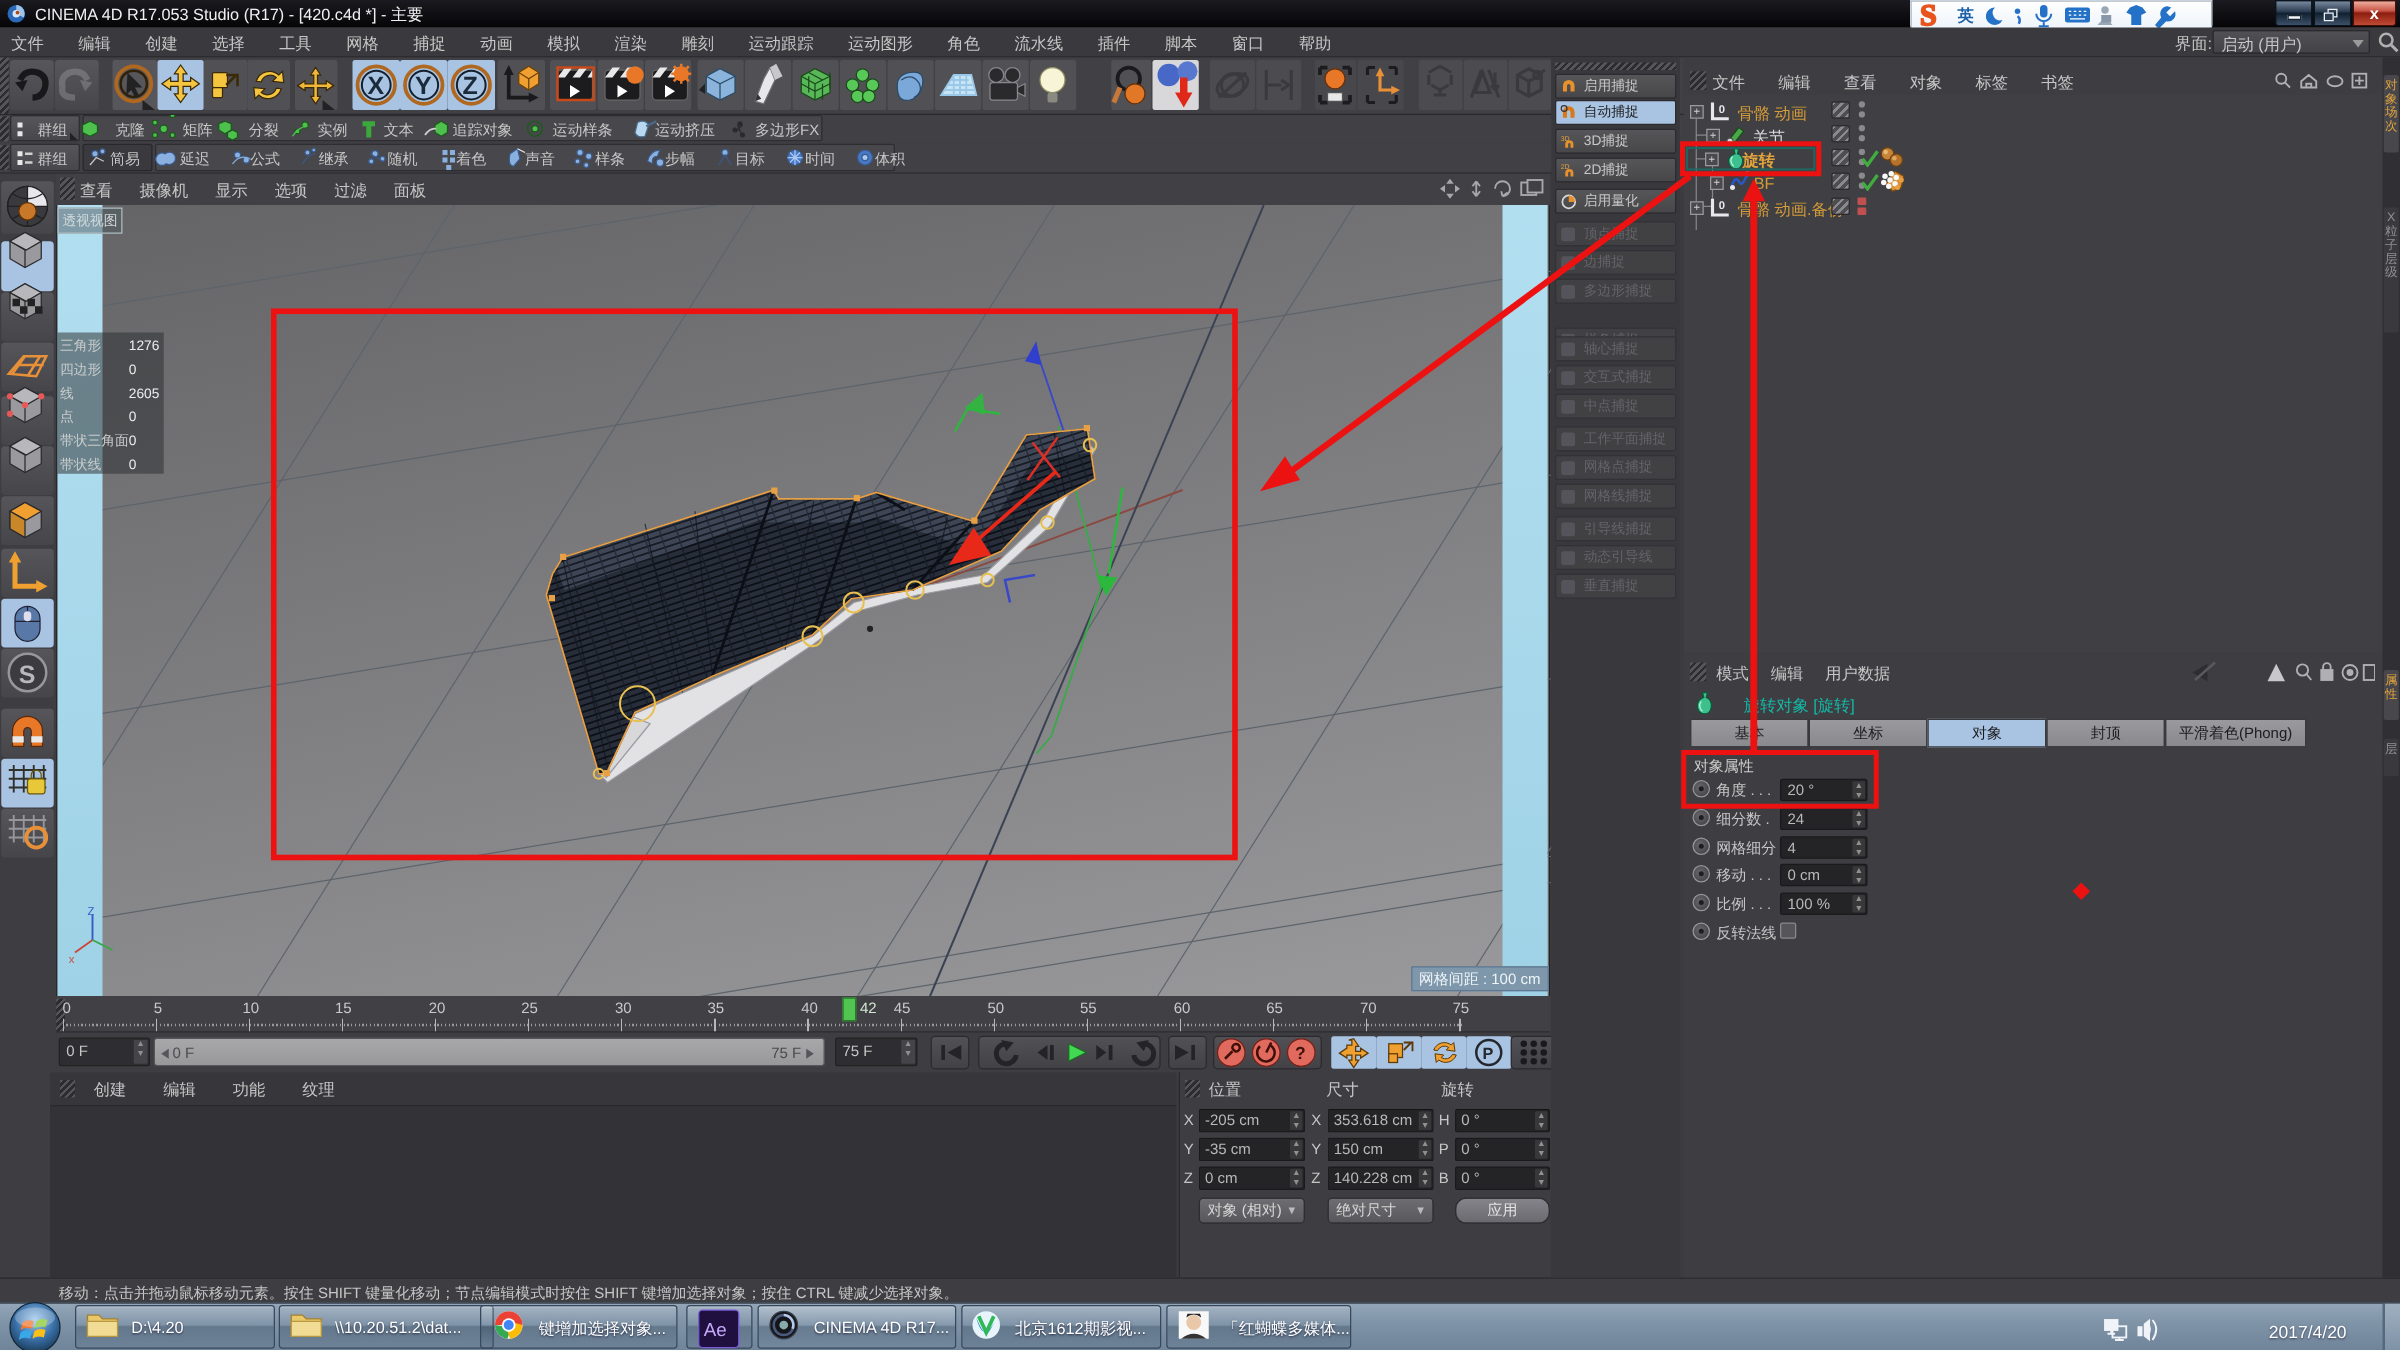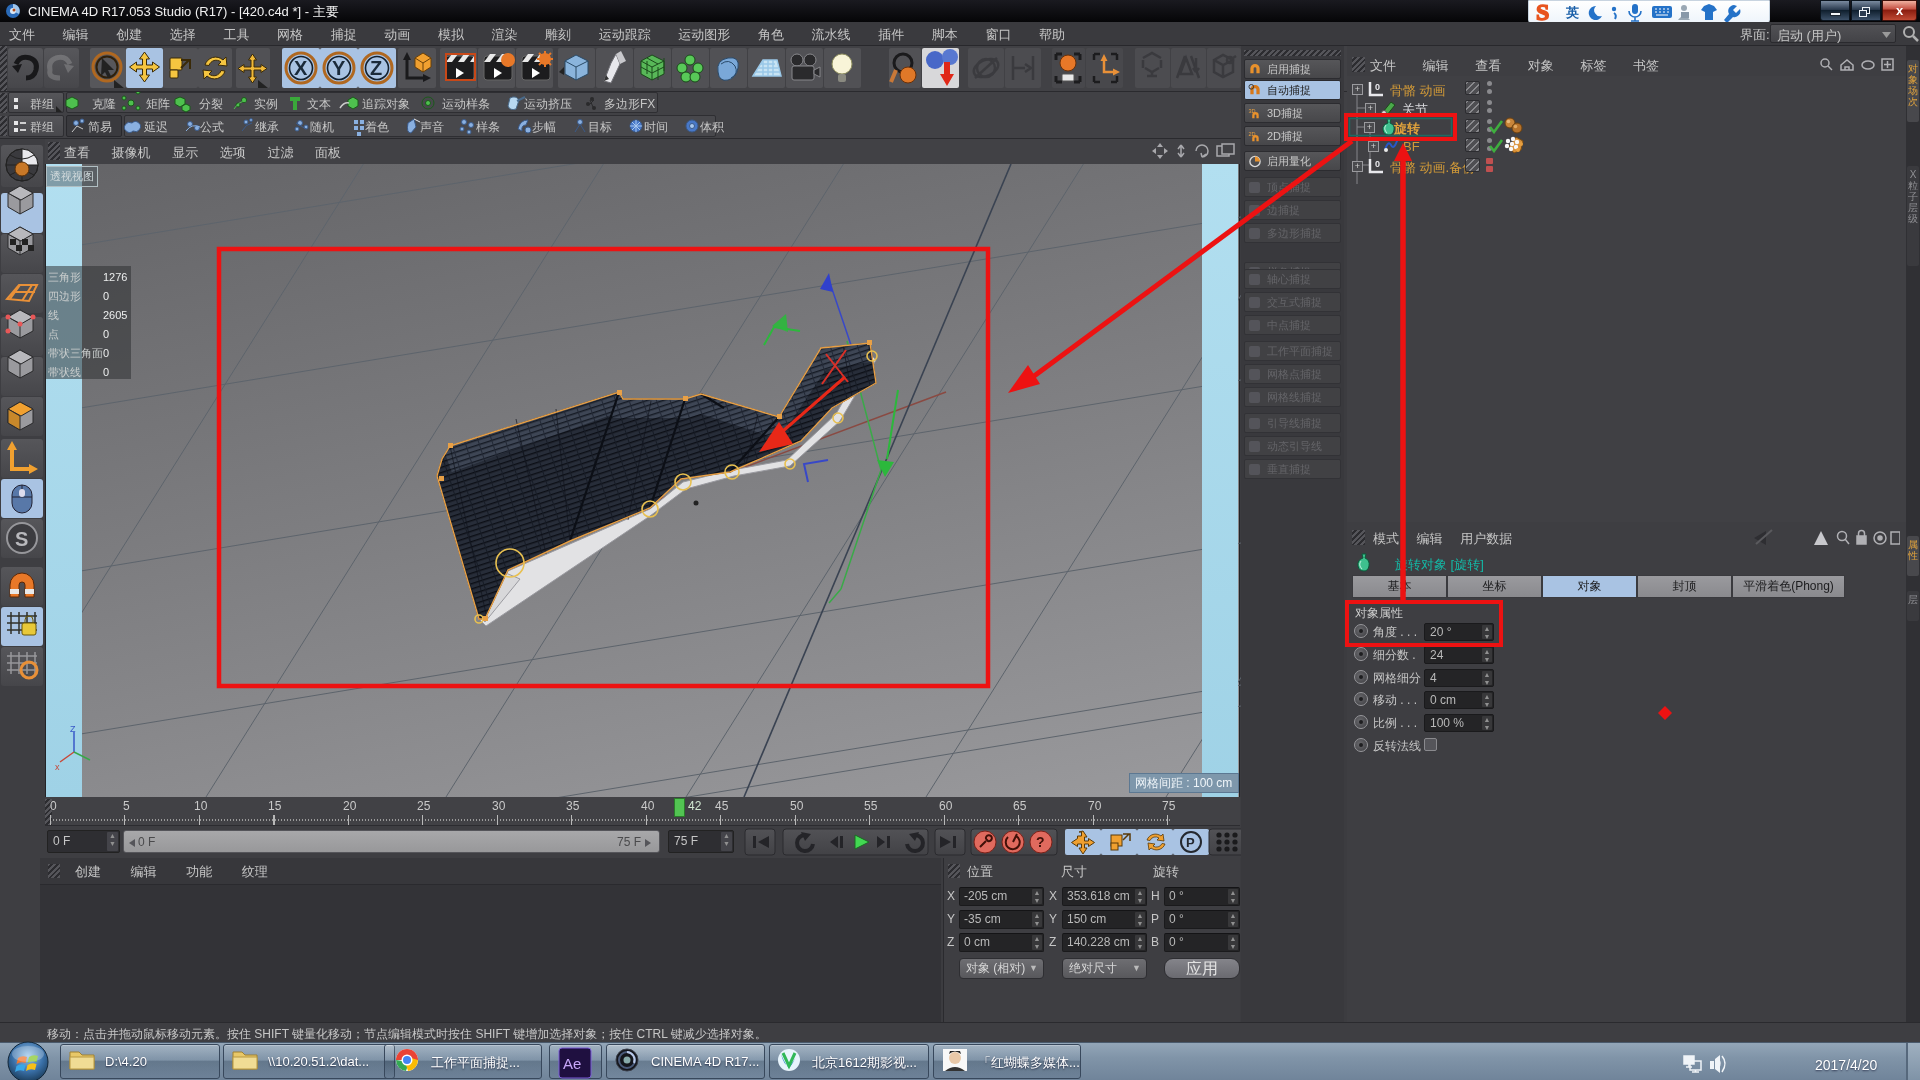--- a/index.html
+++ b/index.html
@@ -702,21 +702,21 @@
   <div class="txt abs" style="left:207px;top:54px;">P</div>
       <div class="field" style="left:220px;top:52px;width:76px;height:19px;">0 °<div class="spin">▲<br>▼</div></div>
   <div class="txt abs" style="left:3px;top:77px;">Z</div>
       <div class="field" style="left:15px;top:75px;width:85px;height:19px;">0 cm<div class="spin">▲<br>▼</div></div>
   <div class="txt abs" style="left:105px;top:77px;">Z</div>
       <div class="field" style="left:118px;top:75px;width:85px;height:19px;">140.228 cm<div class="spin">▲<br>▼</div></div>
   <div class="txt abs" style="left:207px;top:77px;">B</div>
       <div class="field" style="left:220px;top:75px;width:76px;height:19px;">0 °<div class="spin">▲<br>▼</div></div>
   <div class="abs" style="left:15px;top:100px;width:85px;height:21px;background:linear-gradient(#6e6e72,#58585c);border:1px solid #2e2e32;border-radius:4px;color:#d6d6d6;font-size:12px;line-height:19px;padding-left:6px;">对象 (相对)<span style="float:right;margin-right:5px;font-size:9px;color:#bbb">▼</span></div>
   <div class="abs" style="left:118px;top:100px;width:85px;height:21px;background:linear-gradient(#6e6e72,#58585c);border:1px solid #2e2e32;border-radius:4px;color:#d6d6d6;font-size:12px;line-height:19px;padding-left:6px;">绝对尺寸<span style="float:right;margin-right:5px;font-size:9px;color:#bbb">▼</span></div>
-  <div class="abs" style="left:220px;top:100px;width:76px;height:21px;background:linear-gradient(#84848a,#6a6a70);border:1px solid #2e2e32;border-radius:9px;color:#e2e2e2;font-size:16px;line-height:19px;text-align:center;">应用</div>
+  <div class="abs" style="left:220px;top:100px;width:76px;height:21px;background:linear-gradient(#84848a,#6a6a70);border:1px solid #2e2e32;border-radius:9px;color:#e2e2e2;font-size:12px;line-height:19px;text-align:center;">应用</div>
 </div>
 
 <div id="statusbar" class="abs" style="left:0;top:1022px;width:1920px;height:20px;background:#3e3e42;border-top:1px solid #2a2a2e;">
 <div class="txt abs" style="left:47px;top:3px;">移动：点击并拖动鼠标移动元素。按住 SHIFT 键量化移动；节点编辑模式时按住 SHIFT 键增加选择对象；按住 CTRL 键减少选择对象。</div>
 </div>
 
 <div id="snap" class="abs" style="left:1241px;top:46px;width:103px;height:976px;background:#39393d;">
 <div class="grip abs" style="left:3px;top:4px;width:97px;height:6px;"></div>
 <style>
 .snb{position:absolute;left:3px;width:97px;height:20px;background:linear-gradient(#565659,#47474a);border:1px solid #2c2c30;border-radius:2px;color:#c8c8c8;font-size:11px;line-height:18px;padding-left:22px;}
@@ -986,21 +986,21 @@
 <ellipse cx="22" cy="14" rx="16" ry="8" fill="rgba(255,255,255,0.25)"></ellipse>
 </svg>
 
 <div class="tkb" style="left:60px;width:160px;">
         <div class="tkt" style="left:44px;">D:\4.20</div>
       </div>
 <div class="tkb" style="left:223px;width:172px;">
         <div class="tkt" style="left:44px;">\\10.20.51.2\dat...</div>
       </div>
 <div class="tkb" style="left:384px;width:158px;">
-        <div class="tkt" style="left:46px;">工作平面捕捉...</div>
+        <div class="tkt" style="left:46px;">键增加选择对象...</div>
       </div>
 <div class="tkb" style="left:549px;width:53px;"></div>
 <div class="tkb" style="left:606px;width:159px;background:linear-gradient(rgba(255,255,255,0.30),rgba(180,200,220,0.14) 45%,rgba(40,60,80,0.25) 50%,rgba(120,140,165,0.22));">
         <div class="tkt" style="left:44px;">CINEMA 4D R17...</div>
       </div>
 <div class="tkb" style="left:769px;width:160px;">
         <div class="tkt" style="left:42px;">北京1612期影视...</div>
       </div>
 <div class="tkb" style="left:933px;width:148px;">
         <div class="tkt" style="left:44px;">「红蝴蝶多媒体...</div>

